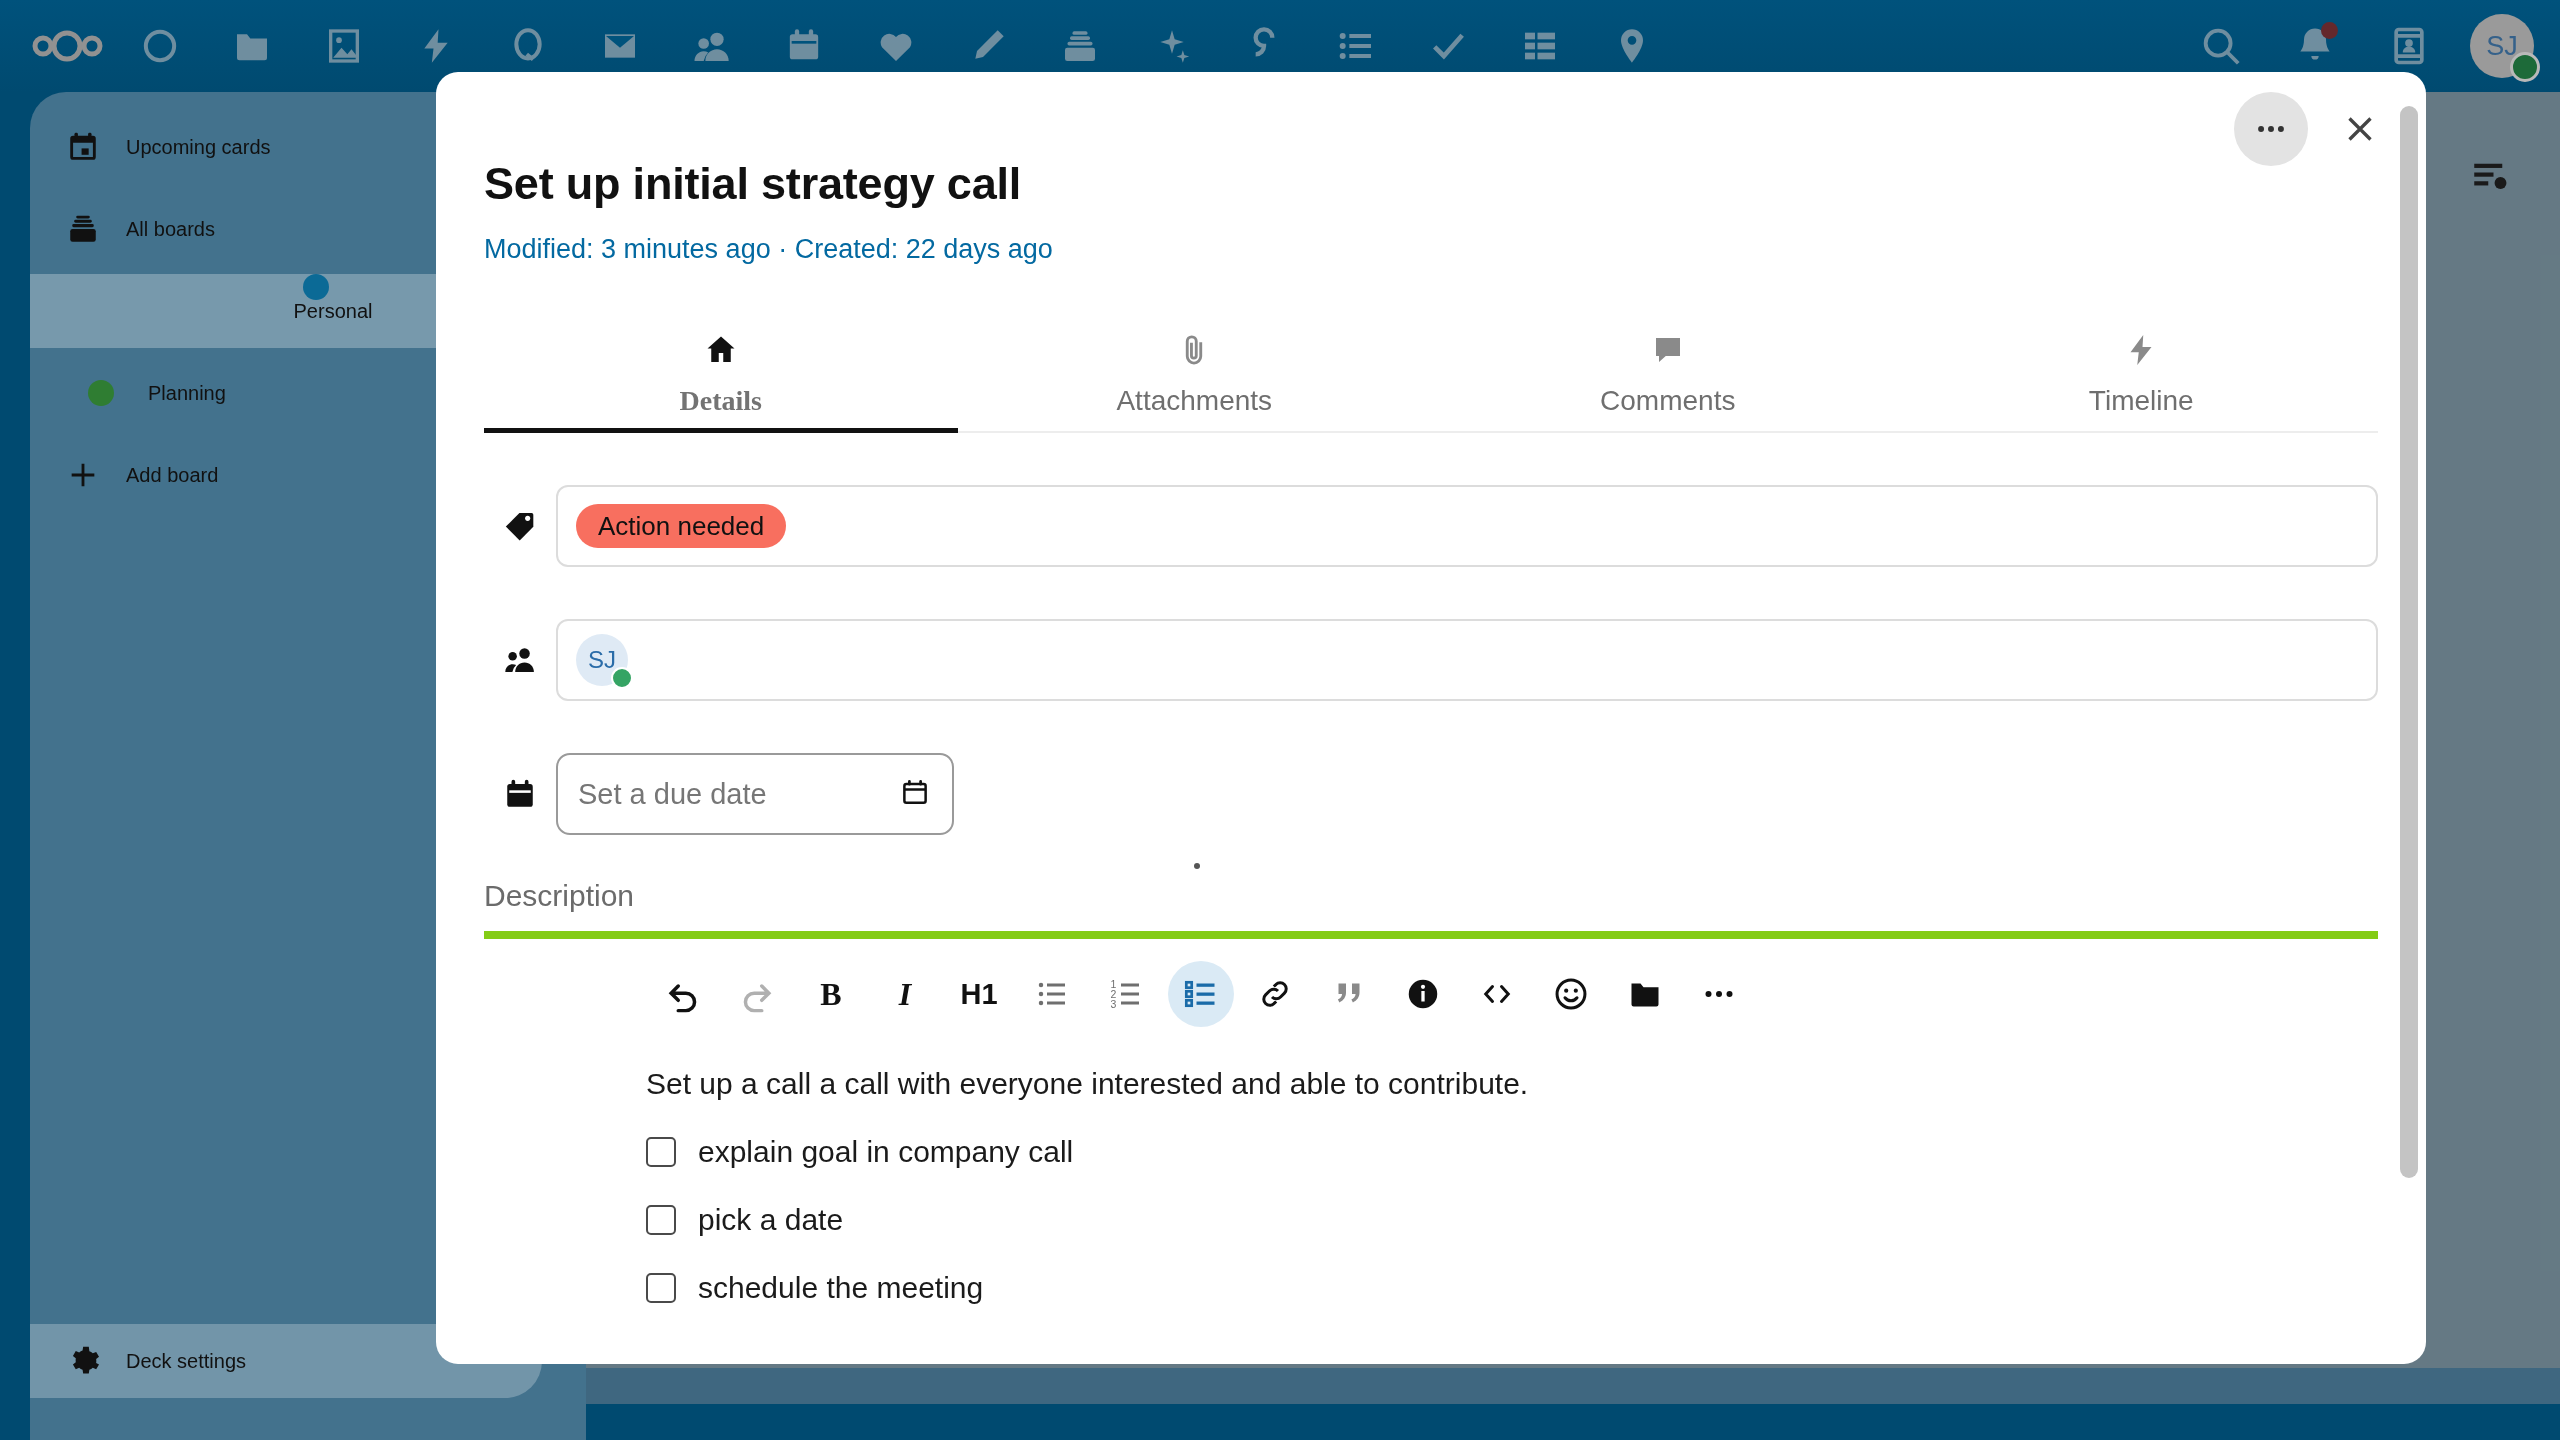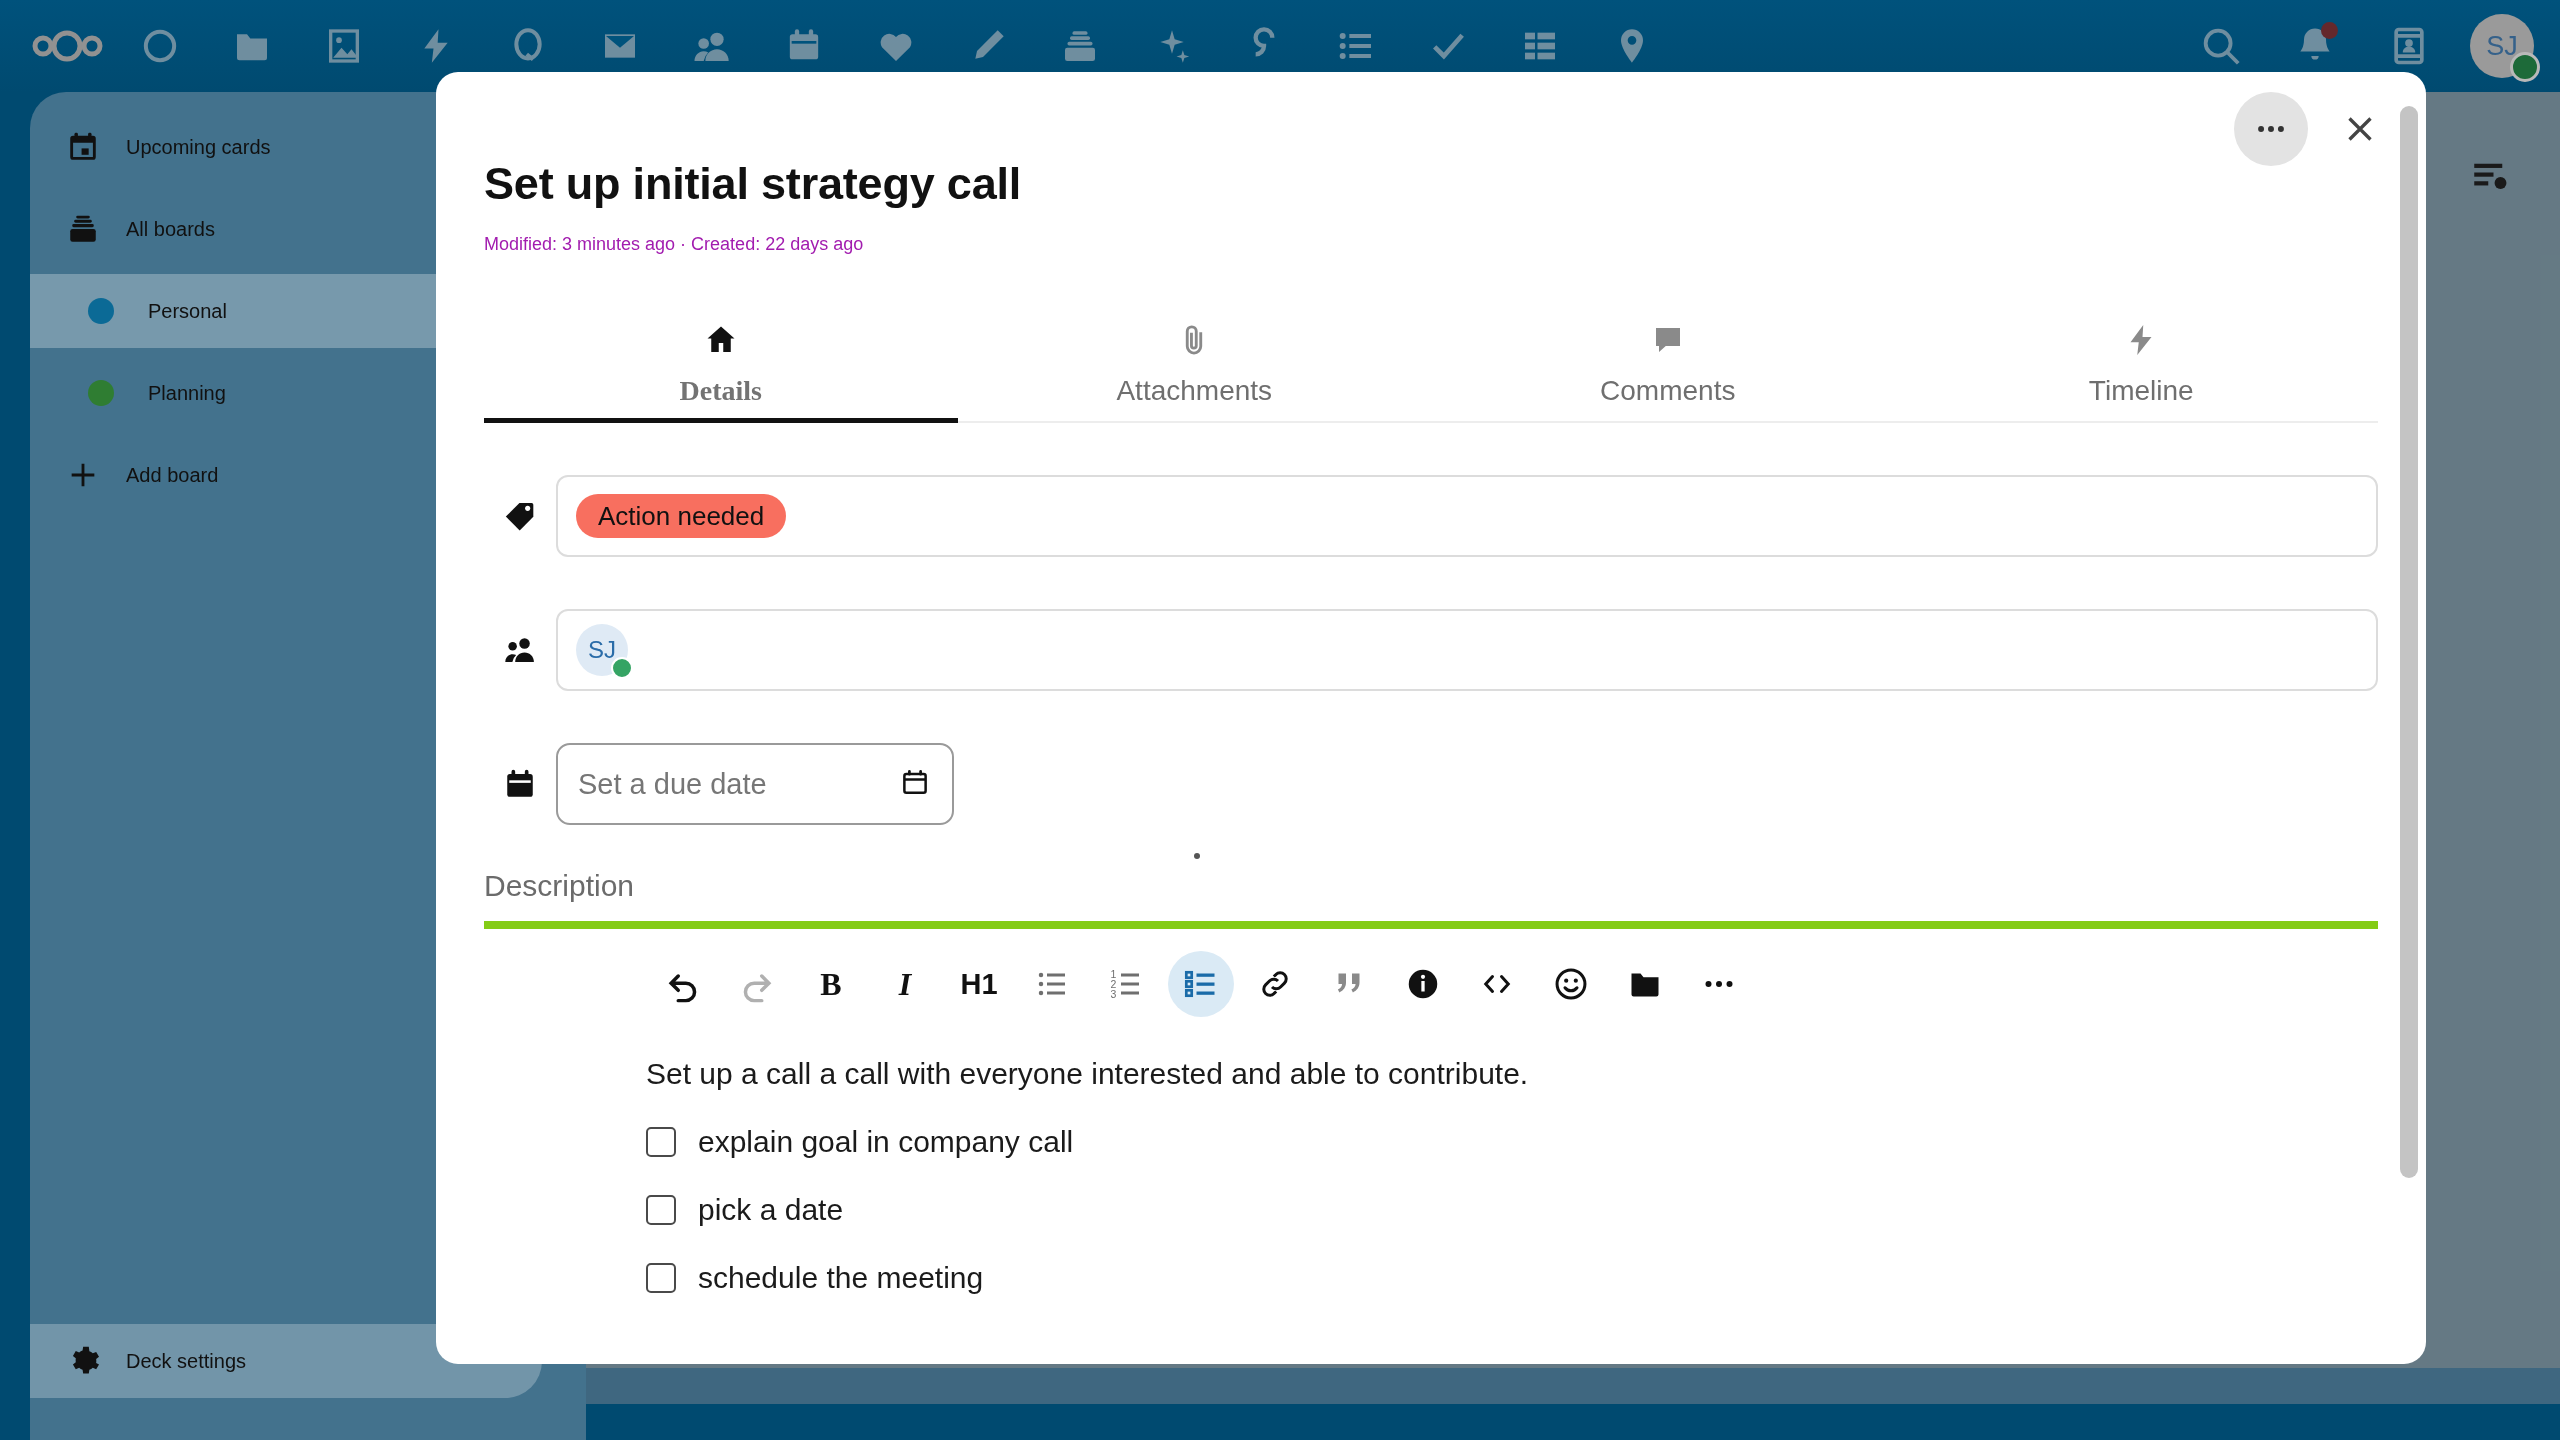--- a/index.html
+++ b/index.html
@@ -64,21 +64,21 @@
     z-index: 3;
     padding-top: 10px;
   }
   .side-item {
     display: flex; align-items: center;
     height: 74px; margin: 8px 22px 8px 0;
     padding-left: 36px; border-radius: 0 40px 40px 0;
     color: #111; font-size: 20px;
   }
   .side-item.indent { padding-left: 58px; }
-  .side-item.active { background: rgba(255,255,255,.28); }
+  .side-item.active { background: rgba(255,255,255,.28); flex-direction: column; }
   .side-item .ico { width: 46px; display:flex; align-items:center; justify-content:flex-start; }
   .side-item .lbl { margin-left: 14px; }
   .dot { width: 26px; height: 26px; border-radius: 50%; display:inline-block; }
   .sidebar-footer {
     position: absolute; bottom: 34px; left: 0; right: 22px;
   }
   .sidebar-footer .side-item { background: rgba(255,255,255,.25); border-radius: 0 40px 40px 0; }
 
   
   .board-area {
@@ -122,21 +122,21 @@
   .plain-btn {
     width: 60px; height: 60px; border-radius: 50%; background: transparent;
     display: flex; align-items: center; justify-content: center;
     border: none; cursor: pointer;
   }
 
   .card-title {
     padding-top: 86px; font-size: 45px; font-weight: bold; color: #111;
     letter-spacing: -.2px;
   }
-  .card-meta { padding-top: 24px; font-size: 18px; color: #a21caf; }
+  .card-meta { padding-top: 24px; font-size: 27px; color: #0369a1; }
 
   
   .tabs {
     display: flex; margin-top: 44px;
     border-bottom: 2px solid #ededed;
   }
   .tab {
     flex: 1; display: flex; flex-direction: column; align-items: center;
     padding: 18px 0 14px; cursor: pointer; position: relative;
   }

